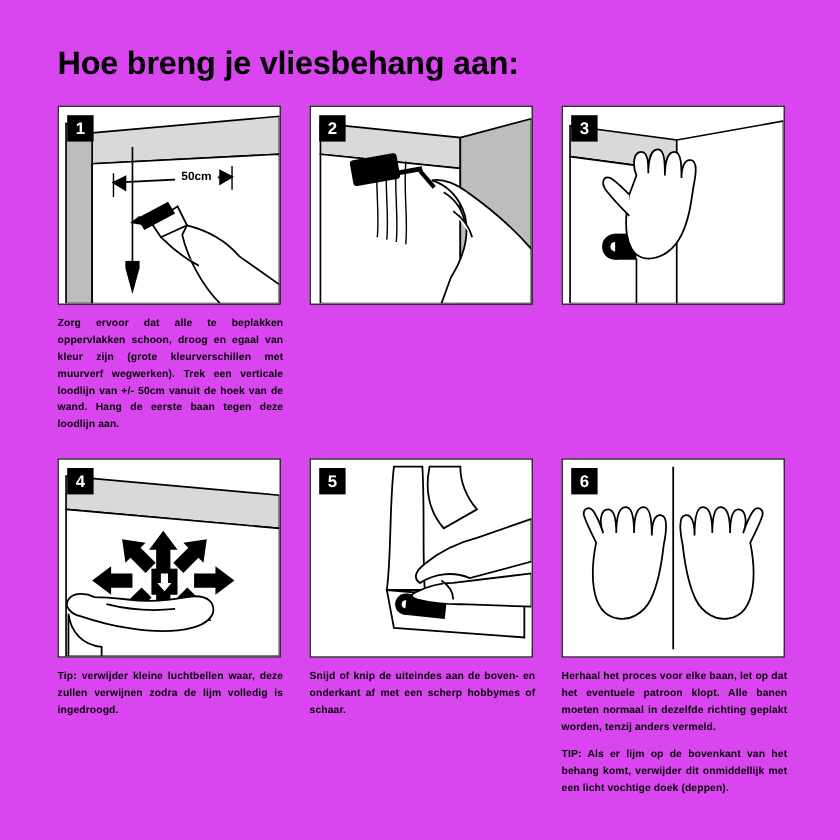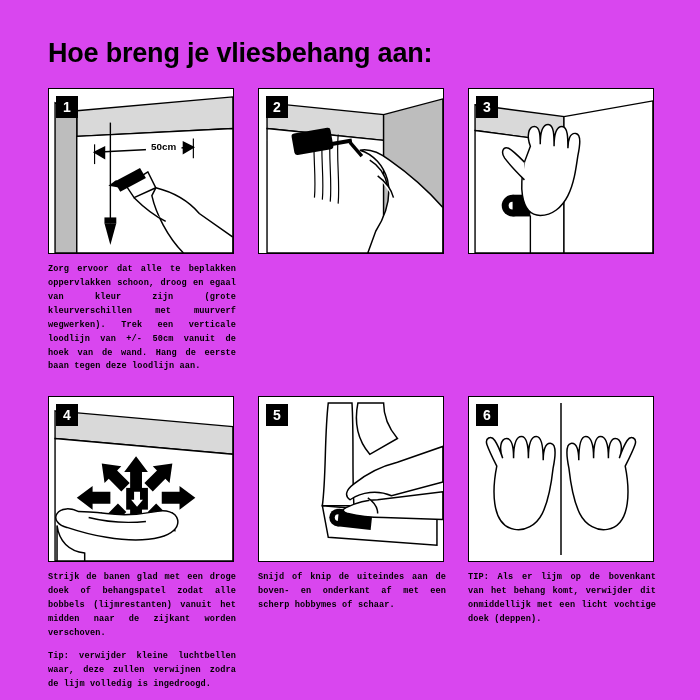--- a/index.html
+++ b/index.html
@@ -76,21 +76,20 @@
     margin-top: 9px;
     font-size: 8.6px;
     line-height: 1.62;
     font-weight: bold;
     color: #000;
     text-align: justify;
     letter-spacing: 0.1px;
   }
   .caption p {
     margin: 0 0 9px 0;
-    font-family: Liberation Mono, monospace;
   }
   .caption p:last-child {
     margin-bottom: 0;
   }
   .row-2 {
     margin-top: 22px;
   }
 </style>
 </head>
 <body>
@@ -266,21 +265,20 @@
               <path d="M30 116 C22 112 12 112 8 118 C4 124 10 130 18 132
                        C30 136 44 140 58 142 C76 145 96 146 112 142
                        C124 139 132 132 130 124 C128 116 118 114 108 116
                        C92 119 74 120 58 118 C48 117 38 116 30 116 Z"></path>
               <path d="M40 122 C56 126 78 128 98 126"></path>
             </g>
             <path d="M8 130 C10 146 20 156 36 158 L36 166 L8 166 Z" fill="#fff" stroke="#000" stroke-width="1.5"></path>
           </svg>
         </div>
         <div class="caption">
-          <p>Strijk de banen glad met een droge doek of behangspatel zodat alle bobbels (lijmrestanten) vanuit het midden naar de zijkant worden verschoven.</p>
           <p>Tip: verwijder kleine luchtbellen waar, deze zullen verwijnen zodra de lijm volledig is ingedroogd.</p>
         </div>
       </div>
 
       <div class="cell">
         <div class="panel">
           <div class="step-num">5</div>
           <svg viewBox="0 0 186 166">
 
             <rect x="6" y="6" width="180" height="154" fill="#ffffff"></rect>
@@ -335,20 +333,21 @@
                        C141 50 139 40 133 40 C127 40 126 52 126 62
                        C126 50 124 40 118 40 C112 40 111 52 111 64
                        C111 54 109 46 103 47 C97 48 99 62 101 72
                        C103 90 106 106 112 118 C118 130 130 136 140 134
                        C152 132 158 122 160 108 C162 94 160 80 158 70
                        C162 62 166 54 168 48 C170 42 164 38 160 44 C156 50 154 56 152 62 Z"></path>
             </g>
           </svg>
         </div>
         <div class="caption">
+          <p>Herhaal het proces voor elke baan, let op dat het eventuele patroon klopt. Alle banen moeten normaal in dezelfde richting geplakt worden, tenzij anders vermeld.</p>
           <p>TIP: Als er lijm op de bovenkant van het behang komt, verwijder dit onmiddellijk met een licht vochtige doek (deppen).</p>
         </div>
       </div>
 
     </div>
 
   </div>
 </div>
 
 </body></html>

